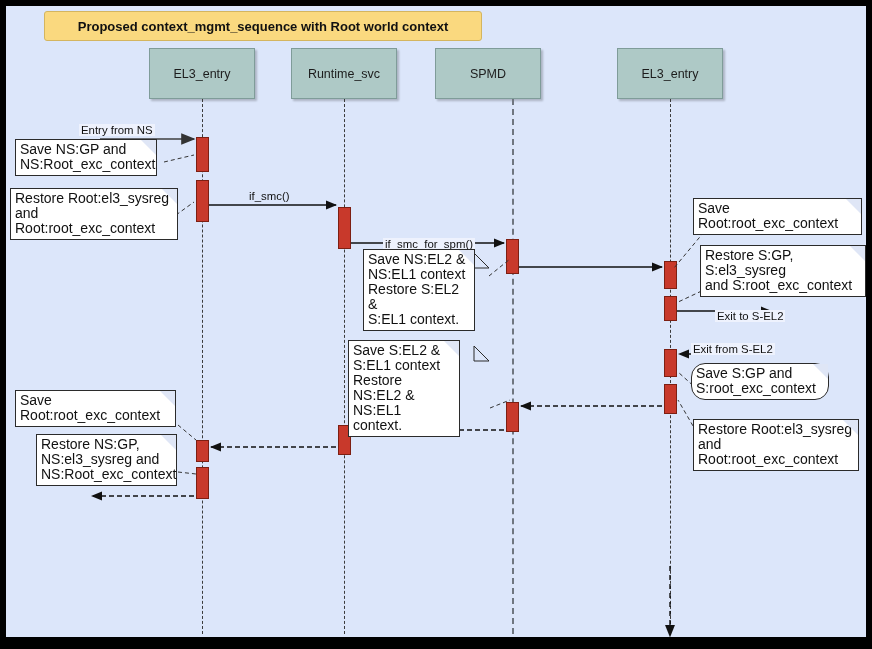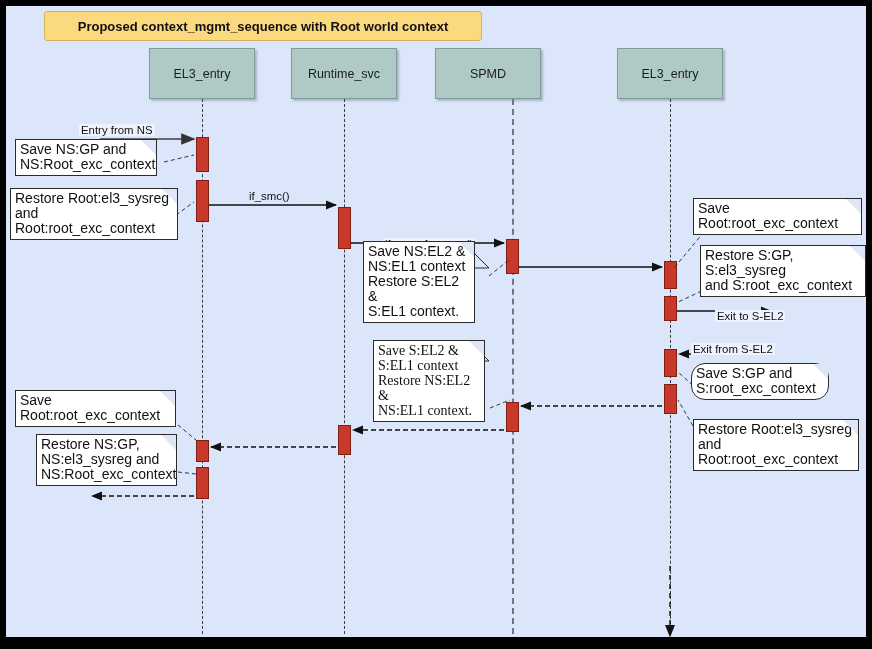--- a/index.html
+++ b/index.html
@@ -197,38 +197,38 @@
     <div class="msg-label" style="left:685px; top:304px;margin-left:24px;">Exit to S-EL2</div>
     <div class="msg-label" style="left:685px; top:337px;">Exit from S-EL2</div>
 
     <div class="note" style="left:9px;   top:133px; width:142px;">Save NS:GP and
 NS:Root_exc_context</div>
 
     <div class="note" style="left:4px;   top:182px; width:168px;">Restore Root:el3_sysreg
 and
 Root:root_exc_context</div>
 
-    <div class="note" style="left:357px; top:235px; width:112px;">Save NS:EL2 &amp;
+    <div class="note" style="left:357px; top:243px; width:112px;">Save NS:EL2 &amp;
 NS:EL1 context
 Restore S:EL2 &amp;
 S:EL1 context.</div>
 
     <div class="note" style="left:687px; top:192px; width:169px;">Save Root:root_exc_context</div>
 
     <div class="note" style="left:694px; top:239px; width:166px;">Restore S:GP, S:el3_sysreg
 and S:root_exc_context</div>
 
     <div class="note" style="left:685px; top:357px; width:138px;border-radius:14px;">Save S:GP and
 S:root_exc_context</div>
 
     <div class="note" style="left:687px; top:413px; width:166px;">Restore Root:el3_sysreg
 and
 Root:root_exc_context</div>
 
-    <div class="note" style="left:367px; top:334px; width:112px;font-family:Liberation Serif, serif;">Save S:EL2 &amp;
+    <div class="note" style="left:342px; top:334px; width:112px;">Save S:EL2 &amp;
 S:EL1 context
 Restore NS:EL2 &amp;
 NS:EL1 context.</div>
 
     <div class="note" style="left:9px;   top:384px; width:161px;">Save Root:root_exc_context</div>
 
     <div class="note" style="left:30px;  top:428px; width:141px;">Restore NS:GP,
 NS:el3_sysreg and
 NS:Root_exc_context</div>
 

